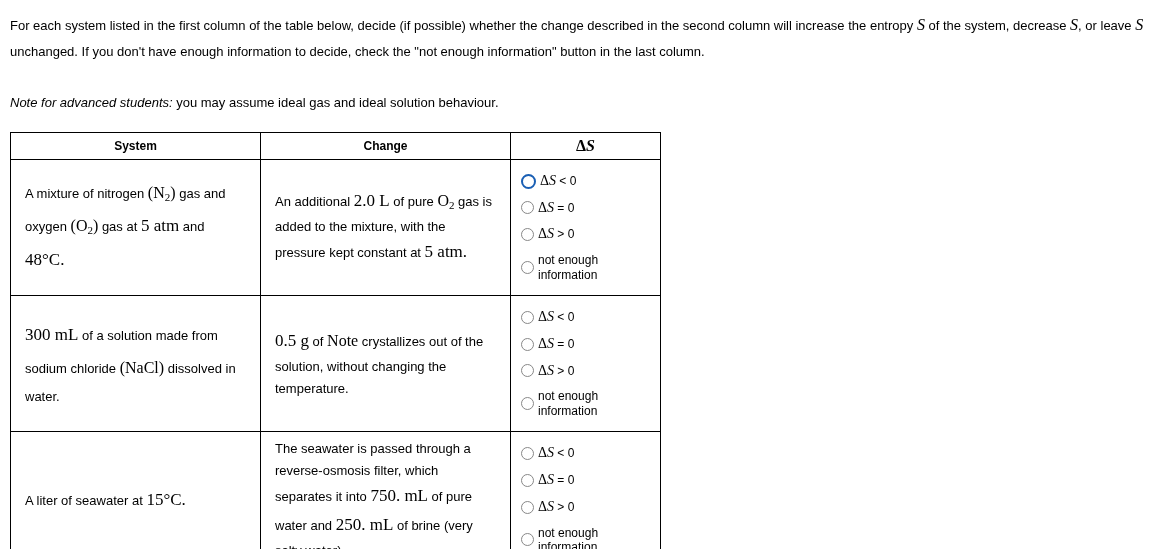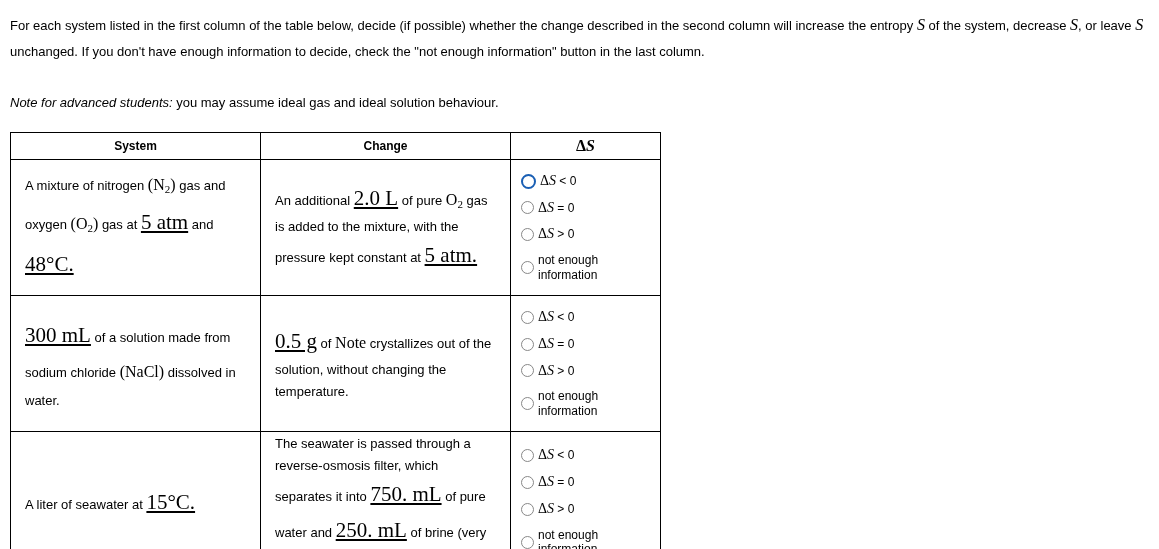--- a/index.html
+++ b/index.html
@@ -14,21 +14,21 @@
       line-height: 1.9;
       margin-bottom: 26px;
     }
     .note {
       margin-bottom: 16px;
       line-height: 1.9;
     }
     .note .label { font-style: italic; }
     .math-it { font-style: italic; font-family: 'Times New Roman', serif; font-size: 16px; }
     .math-rm { font-family: 'Times New Roman', serif; font-size: 16px; }
-    .math-sm { font-family: 'Times New Roman', serif; font-size: 21px; text-decoration: underline; }
+    .math-sm { font-family: 'Times New Roman', serif; font-size: 17px; }
     .sub { font-size: 11px; position: relative; top: 3px; }
     table {
       border-collapse: collapse;
       border: 1px solid #000;
     }
     th {
       border: 1px solid #000;
       padding: 4px 10px;
       text-align: center;
       font-weight: bold;

